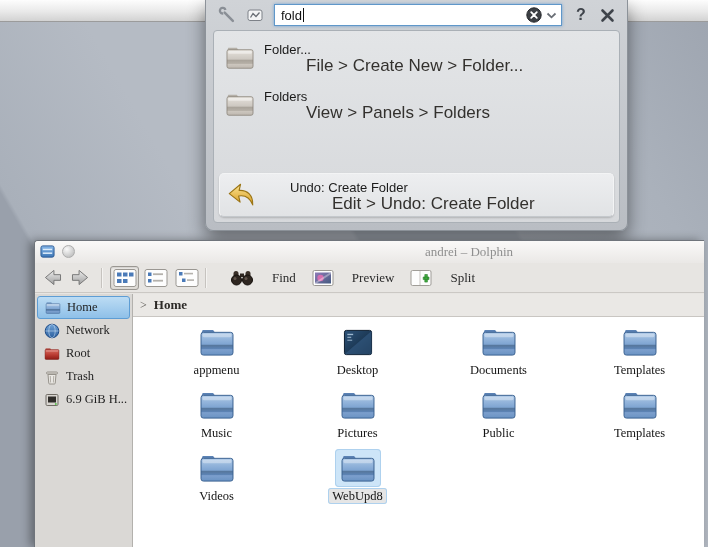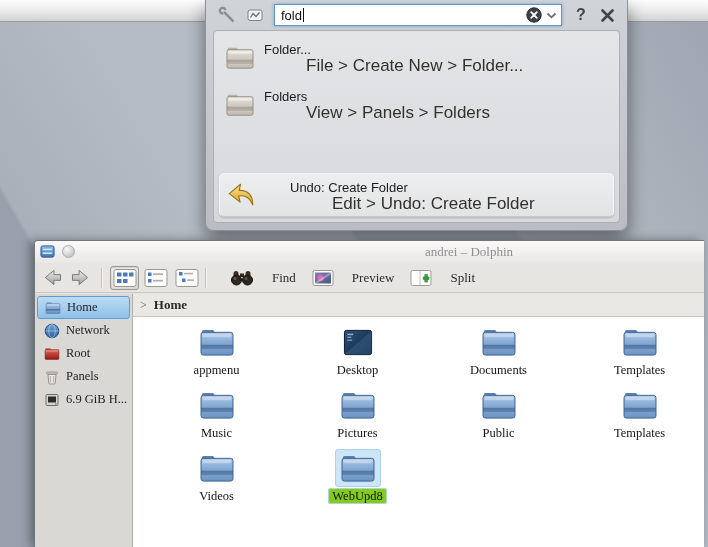--- a/index.html
+++ b/index.html
@@ -80,21 +80,21 @@
   .file-grid { flex:1; background:#fff; position:relative;
     display:grid; grid-template-columns:repeat(4,141px); grid-auto-rows:63px;
     padding:6px 16px 0 13px; align-content:start; }
   .fitem { width:141px; height:63px; display:flex; flex-direction:column; align-items:center; }
   .fitem .iconwrap { width:46px; height:38px; display:flex; align-items:center; justify-content:center;
     border-radius:4px; }
   .fitem .fsvg { width:38px; height:31px; }
   .fitem .flabel { margin-top:1px; font-size:12.5px; color:#141414; padding:0 4px; border-radius:3px;
     line-height:16px; }
   .fitem.selected .iconwrap { background:#cde5f8; box-shadow:0 0 0 1px #aed1ee inset; }
-  .fitem.selected .flabel { background:#84cc16; box-shadow:0 0 0 1px #aed1ee inset; }
+  .fitem.selected .flabel { background:#e5e5e5; box-shadow:0 0 0 1px #aed1ee inset; }
 </style>
 </head>
 <body>
 
 <svg width="0" height="0" style="position:absolute">
   <defs>
     <linearGradient id="gFold" x1="0" y1="0" x2="0" y2="1">
       <stop offset="0" stop-color="#aec9e7"></stop>
         <stop offset="0.52" stop-color="#7fa5d2"></stop>
       <stop offset="0.58" stop-color="#56779d"></stop>
@@ -385,21 +385,21 @@
         <div class="place">
           <svg class="picon" viewBox="0 0 38 32">
               <use href="#sym-folder-red"></use>
             </svg>
           <span>Root</span>
         </div>
         <div class="place">
           <svg class="picon">
               <use href="#sym-trash"></use>
             </svg>
-          <span>Panels</span>
+          <span>Trash</span>
         </div>
         <div class="place">
           <svg class="picon">
               <use href="#sym-drive"></use>
             </svg>
           <span>6.9 GiB H...</span>
         </div>
       </div>
 
       <div class="content">

